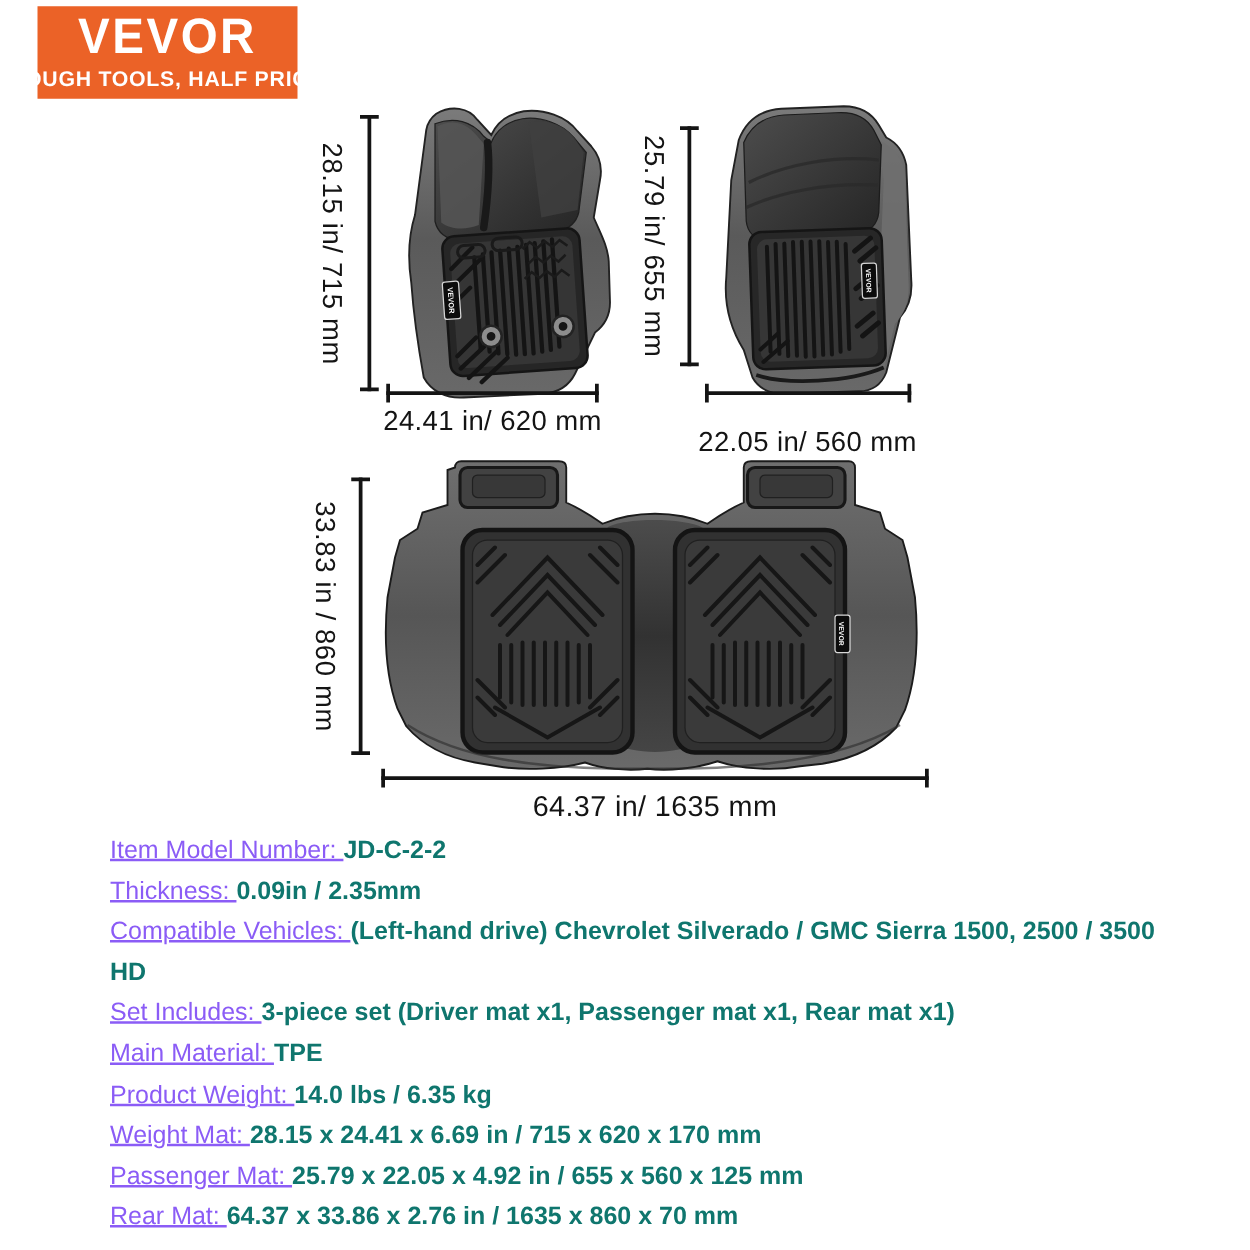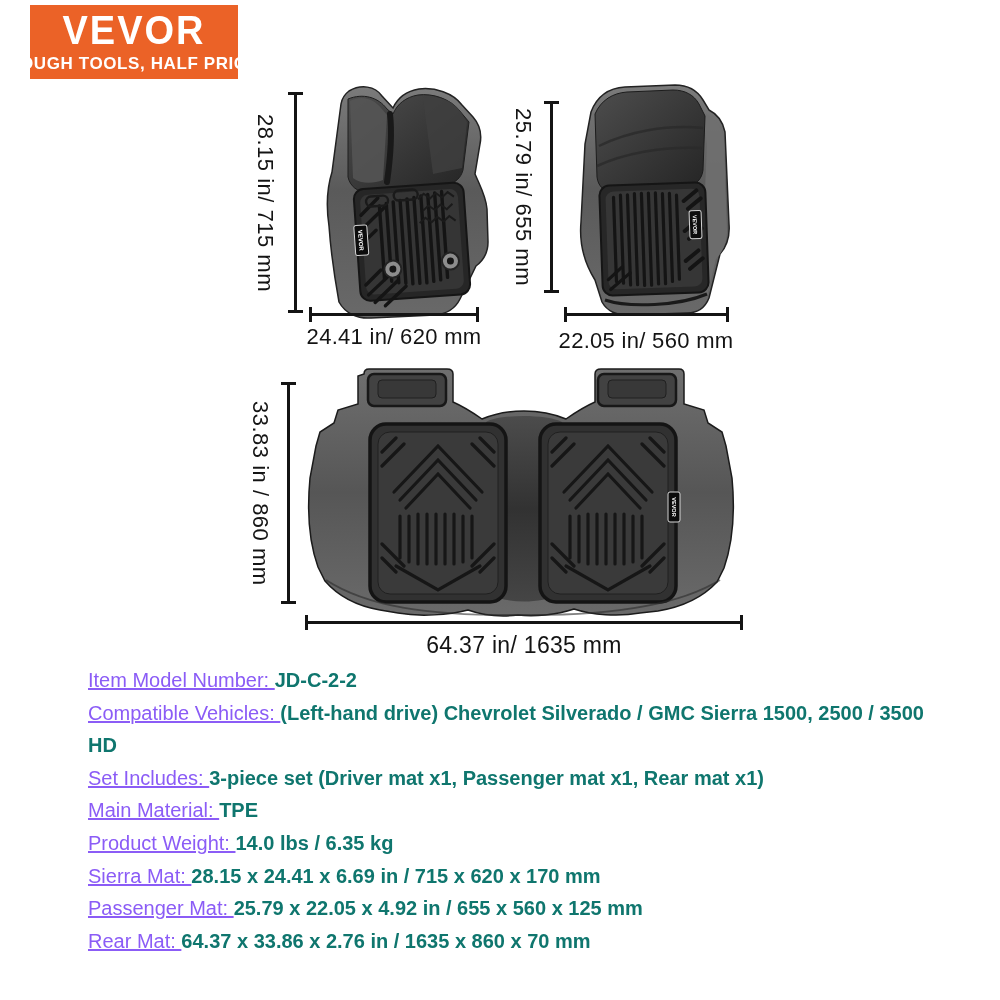--- a/index.html
+++ b/index.html
@@ -106,21 +106,21 @@
       <path d="M50,194 l14,-12 M52,204 l20,-16" stroke="#141414" stroke-width="3.2" stroke-linecap="round" fill="none"></path>
       <g>
         <rect x="133" y="128" width="12" height="28" rx="2" fill="#0c0c0c" stroke="#d4d4d4" stroke-width="1"></rect>
         <text transform="rotate(90 139 142)" x="139" y="144.5" font-size="5.5" font-weight="bold" fill="#ffffff" text-anchor="middle" font-family="Liberation Sans, sans-serif">VEVOR</text>
       </g>
     </g>
     <path d="M48,216 C72,224 122,222 150,210" stroke="#1a1a1a" stroke-width="3" fill="none"></path>
   </svg>
 
   <div class="hdim" style="left:564px;top:313px;width:165px;"></div>
-  <div class="hlabel" style="left:546px;top:328px;width:200px;">22.05 in/ 560 mm</div>
+  <div class="hlabel" style="left:546px;top:341px;width:200px;">22.05 in/ 560 mm</div>
 
   <div class="vdim" style="left:287px;top:382px;height:222px;"></div>
   <div class="vlabel" style="left:245px;top:382px;height:222px;width:30px;line-height:30px;">33.83 in / 860 mm</div>
 
   <svg class="matsvg" style="left:296px;top:366px;" width="455" height="260" viewBox="0 0 455 260">
     <defs>
       <linearGradient id="rA" x1="0" y1="0" x2="0" y2="1">
         <stop offset="0" stop-color="#6f6f6f"></stop>
           <stop offset="0.5" stop-color="#565656"></stop>
           <stop offset="1" stop-color="#6a6a6a"></stop>
@@ -159,22 +159,23 @@
       <text transform="rotate(90 378 141)" x="378" y="143.5" font-size="5.5" font-weight="bold" fill="#ffffff" text-anchor="middle" font-family="Liberation Sans, sans-serif">VEVOR</text>
     </g>
     <path d="M30,214 C70,240 130,250 225,249 C320,250 385,238 424,214" stroke="#2c2c2c" stroke-width="2" fill="none" opacity="0.6"></path>
   </svg>
 
   <div class="hdim" style="left:305px;top:621px;width:438px;"></div>
   <div class="hlabel" style="left:329px;top:632px;width:390px;font-size:23px;">64.37 in/ 1635 mm</div>
 
   <div class="specs">
     <div class="spec-row"><span class="spec-label">Item Model Number: </span><span class="spec-value">JD-C-2-2</span></div>
+    <div class="spec-row"><span class="spec-label">Thickness: </span><span class="spec-value">0.09in / 2.35mm</span></div>
     <div class="spec-row"><span class="spec-label">Compatible Vehicles: </span><span class="spec-value">(Left-hand drive) Chevrolet Silverado / GMC Sierra 1500, 2500 / 3500 HD</span></div>
     <div class="spec-row"><span class="spec-label">Set Includes: </span><span class="spec-value">3-piece set (Driver mat x1, Passenger mat x1, Rear mat x1)</span></div>
     <div class="spec-row"><span class="spec-label">Main Material: </span><span class="spec-value">TPE</span></div>
     <div class="spec-row"><span class="spec-label">Product Weight: </span><span class="spec-value">14.0 lbs / 6.35 kg</span></div>
-    <div class="spec-row"><span class="spec-label">Sierra Mat: </span><span class="spec-value">28.15 x 24.41 x 6.69 in / 715 x 620 x 170 mm</span></div>
+    <div class="spec-row"><span class="spec-label">Weight Mat: </span><span class="spec-value">28.15 x 24.41 x 6.69 in / 715 x 620 x 170 mm</span></div>
     <div class="spec-row"><span class="spec-label">Passenger Mat: </span><span class="spec-value">25.79 x 22.05 x 4.92 in / 655 x 560 x 125 mm</span></div>
     <div class="spec-row"><span class="spec-label">Rear Mat: </span><span class="spec-value">64.37 x 33.86 x 2.76 in / 1635 x 860 x 70 mm</span></div>
   </div>
 
 </div>
 
 </body></html>

